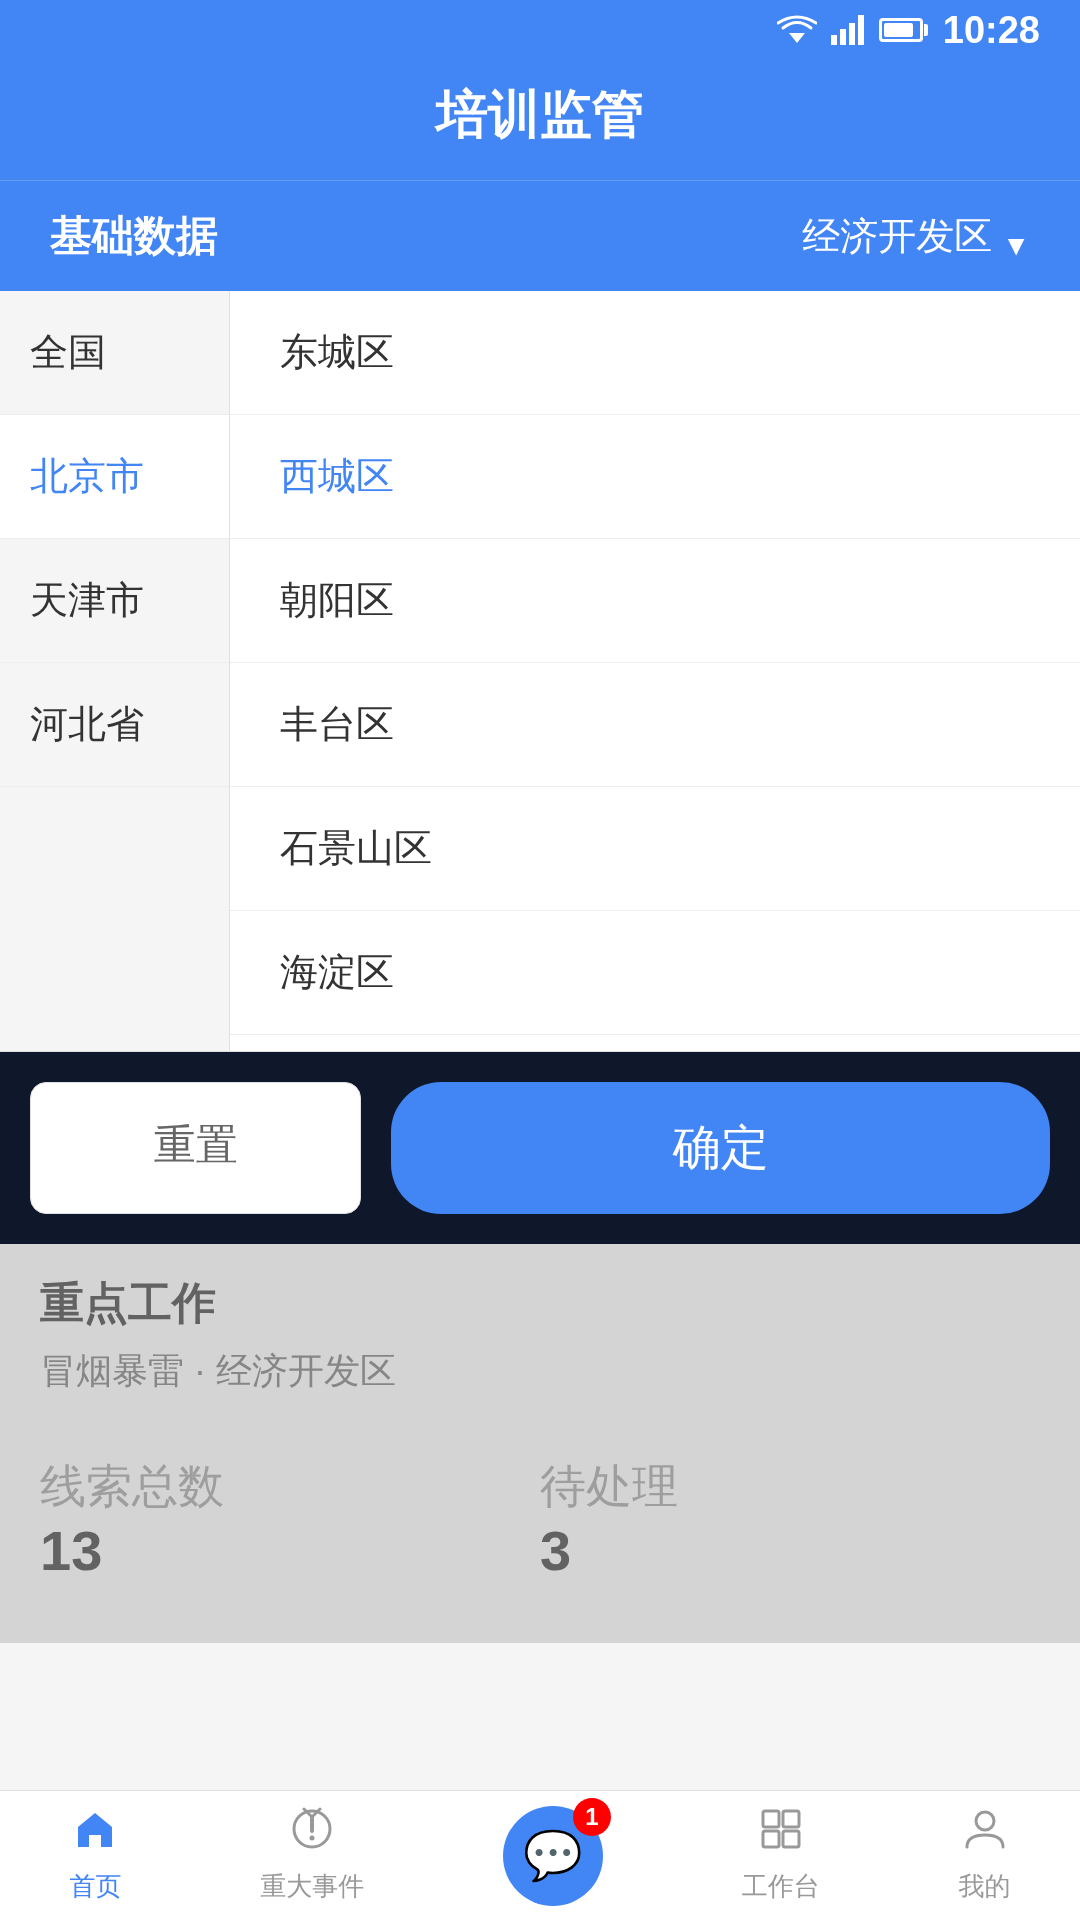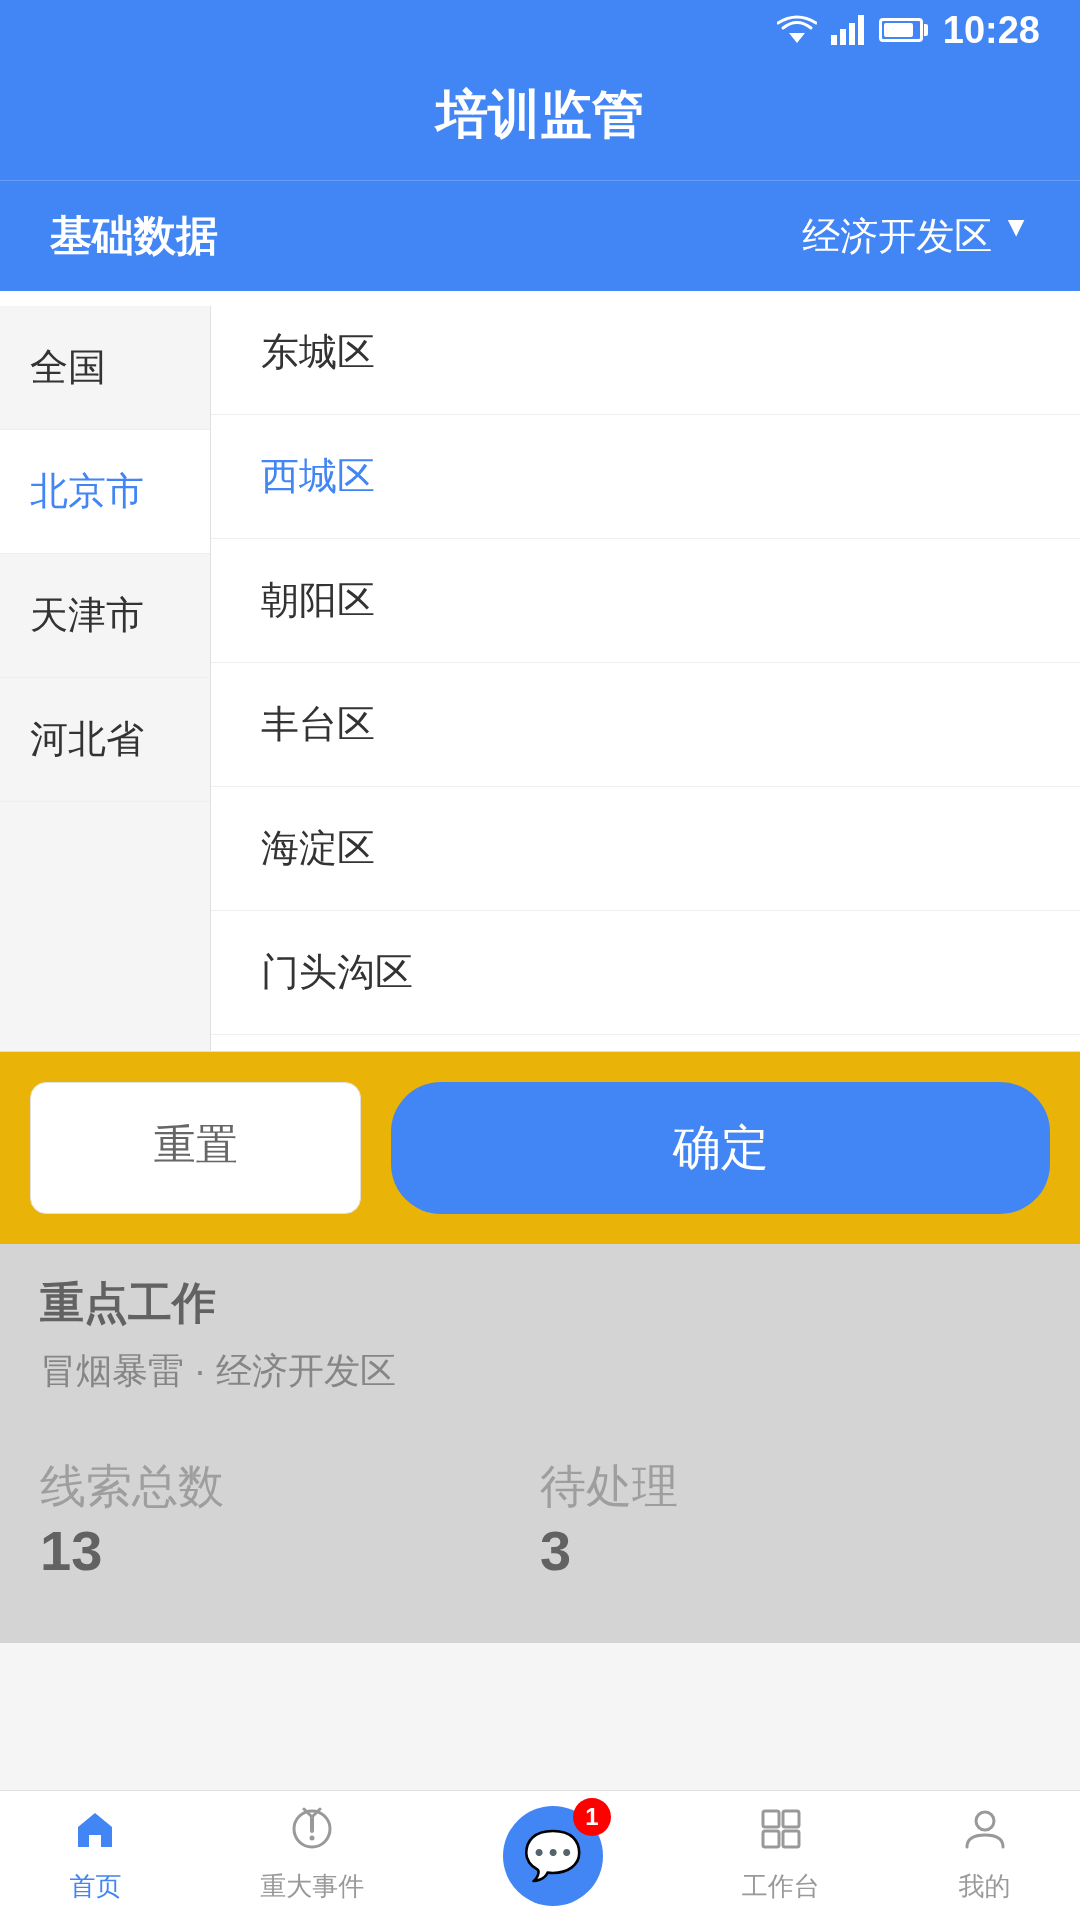--- a/index.html
+++ b/index.html
@@ -82,44 +82,43 @@
       padding: 27px 50px;
       border-top: 1px solid rgba(255,255,255,0.2);
     }
     .filter-label {
       color: white;
       font-size: 42px;
       font-weight: 600;
     }
     .filter-dropdown {
       display: flex;
-      align-items: flex-start;
+      align-items: flex-end;
       gap: 10px;
       color: white;
       font-size: 38px;
     }
     .dropdown-arrow {
       font-size: 28px;
       color: white;
     }
 
     
     .selector-container {
       display: flex;
       background: white;
       height: 760px;
     }
 
     
     .left-column {
-      width: 211px;
+      width: 230px;
       background: #f5f5f5;
       overflow-y: auto;
       border-right: 1px solid #e0e0e0;
-      margin-top: 15px;
     }
     .left-item {
       padding: 36px 30px;
       font-size: 38px;
       color: #333;
       border-bottom: 1px solid #eeeeee;
       cursor: pointer;
     }
     .left-item.active {
       color: #4285f4;
@@ -140,21 +139,21 @@
       cursor: pointer;
     }
     .right-item.active {
       color: #4285f4;
     }
 
     
     .action-buttons {
       display: flex;
       padding: 30px 30px;
-      background: #eab308;
+      background: #0f172a;
       gap: 30px;
       border-top: 1px solid #e0e0e0;
     }
     .btn-reset {
       flex: 1;
       padding: 34px 0;
       background: white;
       border: 1px solid #e0e0e0;
       border-radius: 16px;
       font-size: 42px;
@@ -326,20 +325,21 @@
       <div class="left-item">天津市</div>
       <div class="left-item">河北省</div>
     </div>
 
   <div class="right-column">
 
   <div class="right-item">东城区</div>
       <div class="right-item active">西城区</div>
       <div class="right-item">朝阳区</div>
       <div class="right-item">丰台区</div>
+      <div class="right-item">石景山区</div>
       <div class="right-item">海淀区</div>
       <div class="right-item">门头沟区</div>
     </div>
 </div>
 
 <div class="action-buttons">
   <div class="btn-reset">重置</div>
   <div class="btn-confirm">确定</div>
 </div>
 

